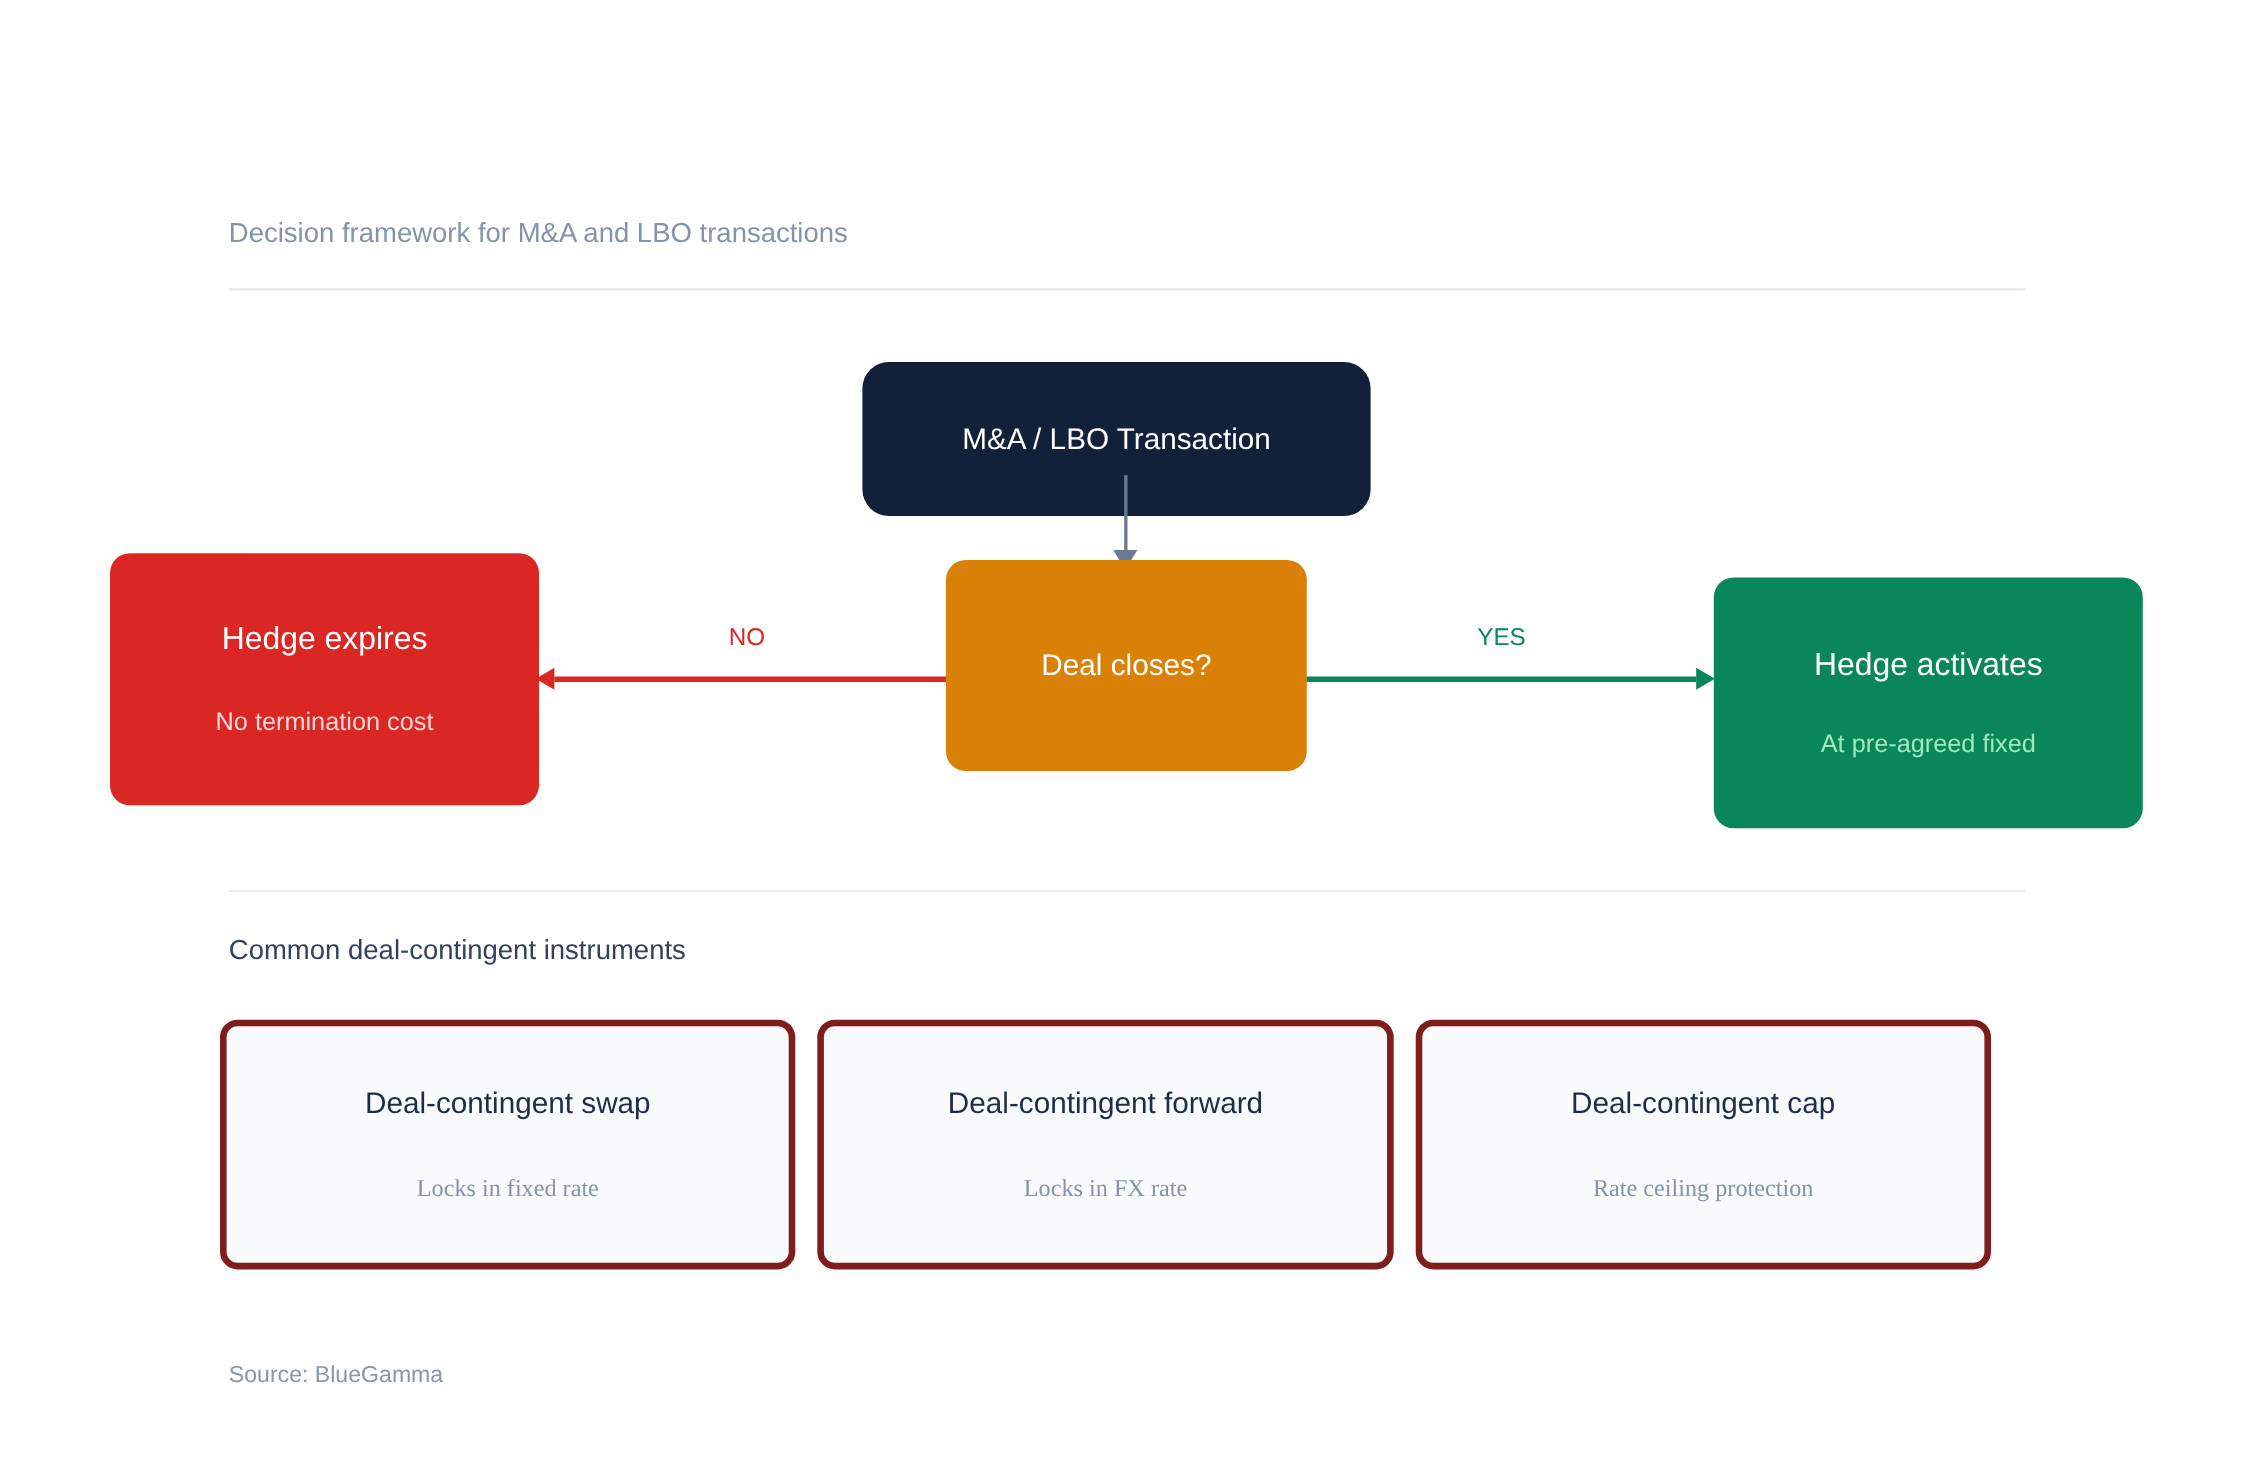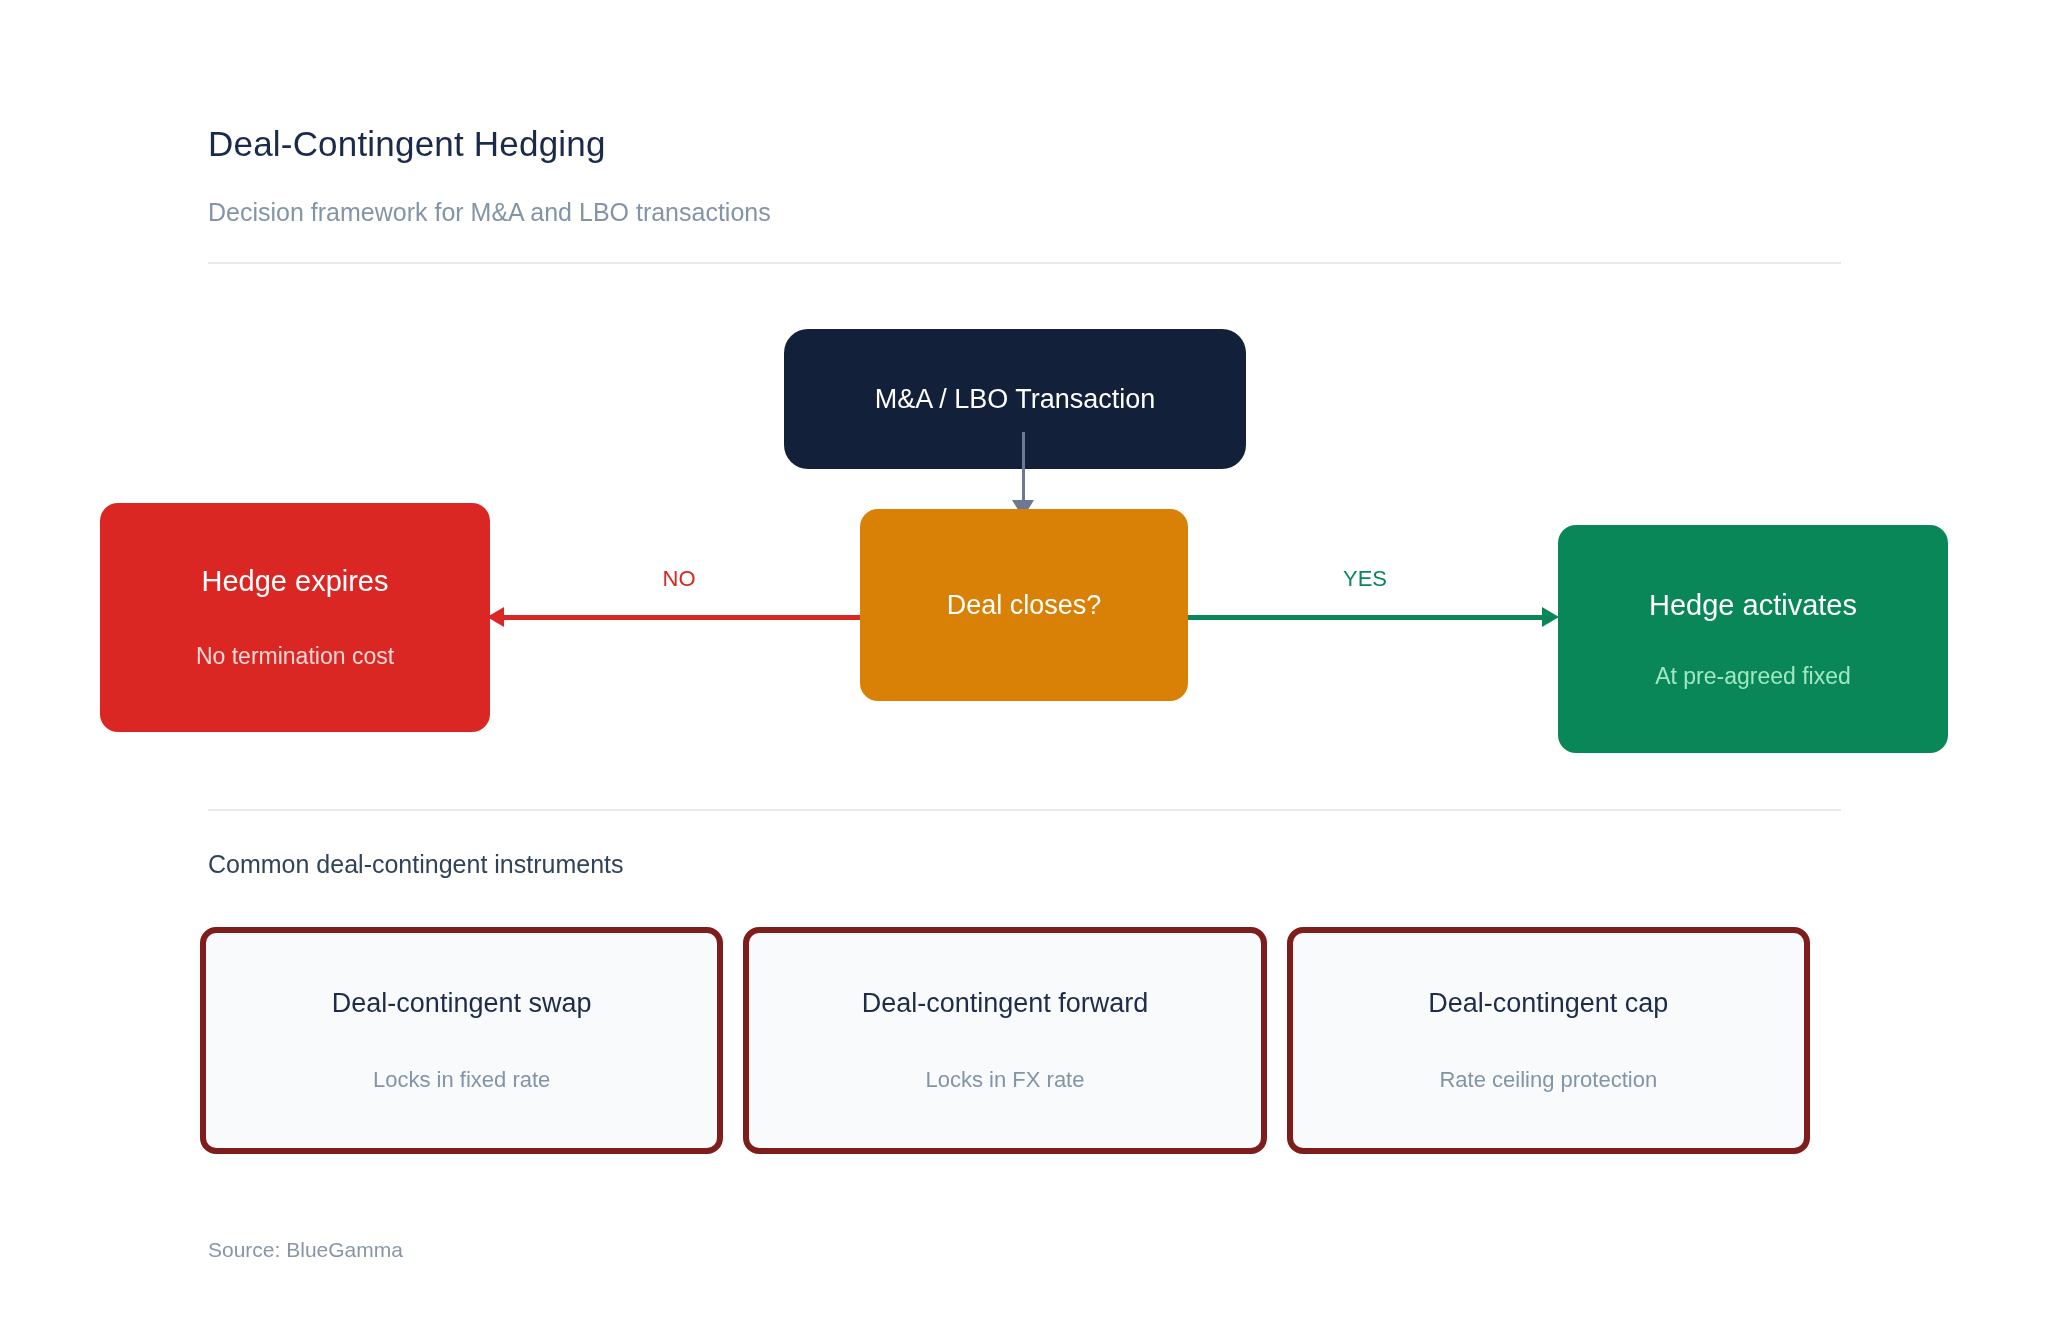--- a/index.html
+++ b/index.html
@@ -107,34 +107,33 @@
   .card {
     flex: 1 1 0;
     background: #f8fafc;
     border: 6px solid #7f1d1d;
     border-radius: 16px;
     display: flex; flex-direction: column;
     align-items: center; justify-content: center;
     text-align: center; gap: 48px;
   }
   .card-title { color: #1e2c48; font-size: 27px; font-weight: 500; }
-  .card-subtitle { color: #8494a8; font-size: 22px; }
+  .card-subtitle { color: #8494a8; font-size: 22px; font-family: Liberation Serif, serif; }
 
   
   .source-note {
     position: absolute; left: 208px; top: 1238px;
     font-size: 21px; color: #8896a8;
   }
 </style>
 </head>
 <body>
 
 <div class="page">
 
-  <div class="page-title">Deal-Contingent Hedging</div>
   <div class="page-subtitle">Decision framework for M&amp;A and LBO transactions</div>
   <div class="divider divider-top"></div>
 
   <div class="node node-root">
     <span>M&amp;A / LBO Transaction</span>
   </div>
 
   <div class="v-line"></div>
   <div class="arrowhead-down"></div>
 

